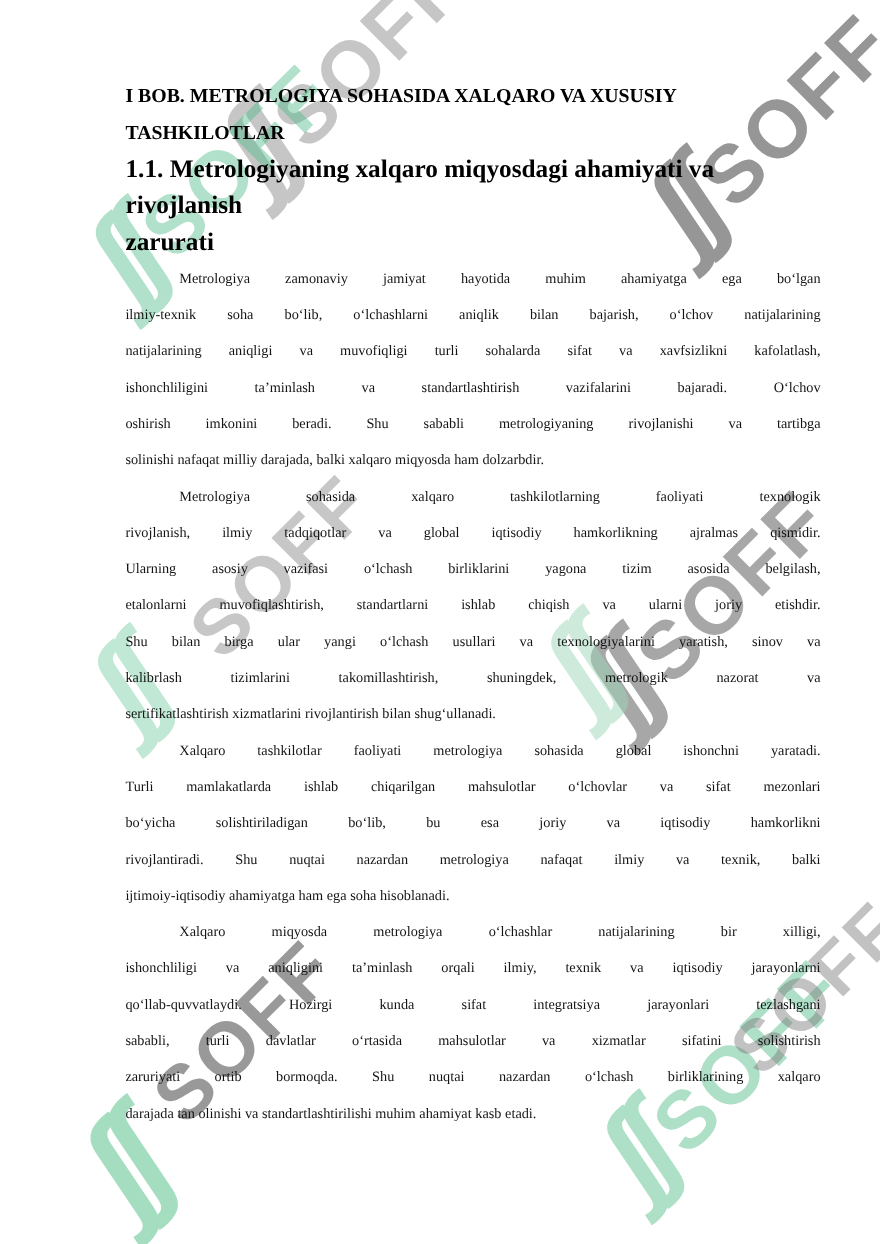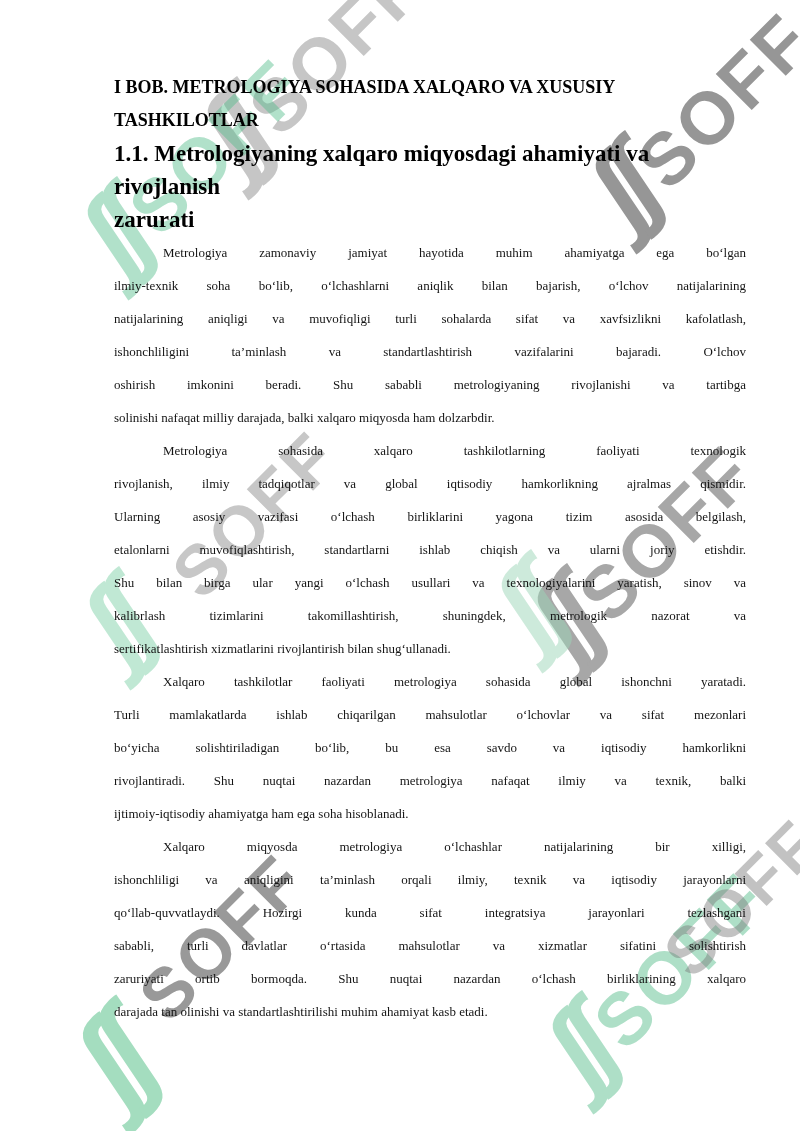--- a/index.html
+++ b/index.html
@@ -69,21 +69,21 @@
           <div class="pline">rivojlanish, ilmiy tadqiqotlar va global iqtisodiy hamkorlikning ajralmas qismidir.</div>
           <div class="pline">Ularning asosiy vazifasi o‘lchash birliklarini yagona tizim asosida belgilash,</div>
           <div class="pline">etalonlarni muvofiqlashtirish, standartlarni ishlab chiqish va ularni joriy etishdir.</div>
           <div class="pline">Shu bilan birga ular yangi o‘lchash usullari va texnologiyalarini yaratish, sinov va</div>
           <div class="pline">kalibrlash tizimlarini takomillashtirish, shuningdek, metrologik nazorat va</div>
           <div class="pline last">sertifikatlashtirish xizmatlarini rivojlantirish bilan shug‘ullanadi.</div>
         </div>
         <div class="para">
           <div class="pline first">Xalqaro tashkilotlar faoliyati metrologiya sohasida global ishonchni yaratadi.</div>
           <div class="pline">Turli mamlakatlarda ishlab chiqarilgan mahsulotlar o‘lchovlar va sifat mezonlari</div>
-          <div class="pline">bo‘yicha solishtiriladigan bo‘lib, bu esa savdo va iqtisodiy hamkorlikni</div>
+          <div class="pline">bo‘yicha solishtiriladigan bo‘lib, bu esa joriy va iqtisodiy hamkorlikni</div>
           <div class="pline">rivojlantiradi. Shu nuqtai nazardan metrologiya nafaqat ilmiy va texnik, balki</div>
           <div class="pline last">ijtimoiy-iqtisodiy ahamiyatga ham ega soha hisoblanadi.</div>
         </div>
         <div class="para">
           <div class="pline first">Xalqaro miqyosda metrologiya o‘lchashlar natijalarining bir xilligi,</div>
           <div class="pline">ishonchliligi va aniqligini ta’minlash orqali ilmiy, texnik va iqtisodiy jarayonlarni</div>
           <div class="pline">qo‘llab-quvvatlaydi. Hozirgi kunda sifat integratsiya jarayonlari tezlashgani</div>
           <div class="pline">sababli, turli davlatlar o‘rtasida mahsulotlar va xizmatlar sifatini solishtirish</div>
           <div class="pline">zaruriyati ortib bormoqda. Shu nuqtai nazardan o‘lchash birliklarining xalqaro</div>
           <div class="pline last">darajada tan olinishi va standartlashtirilishi muhim ahamiyat kasb etadi.</div>

